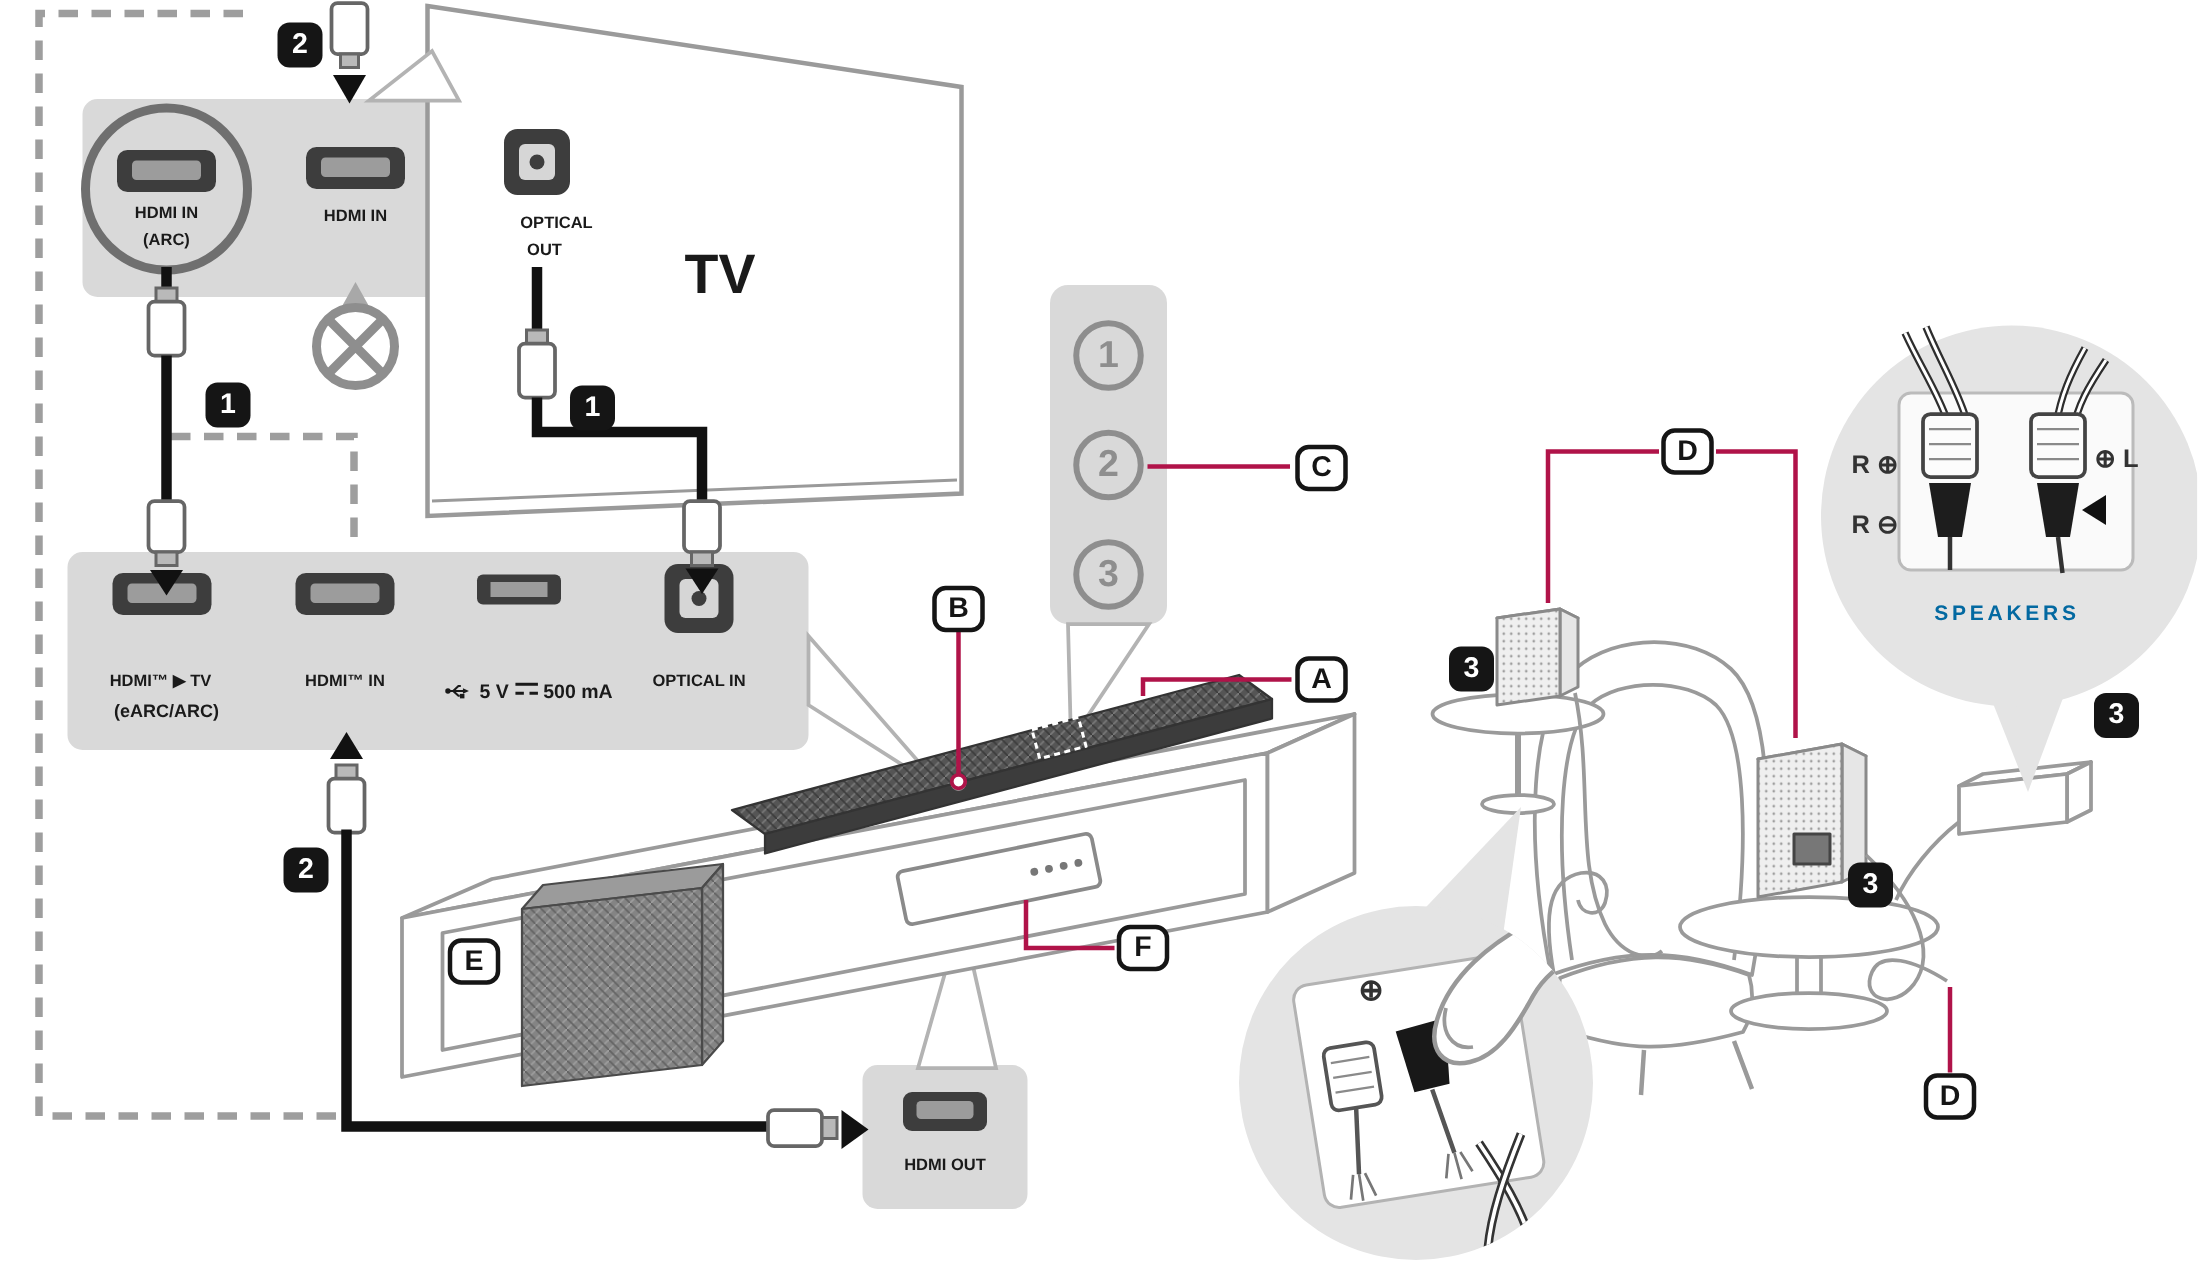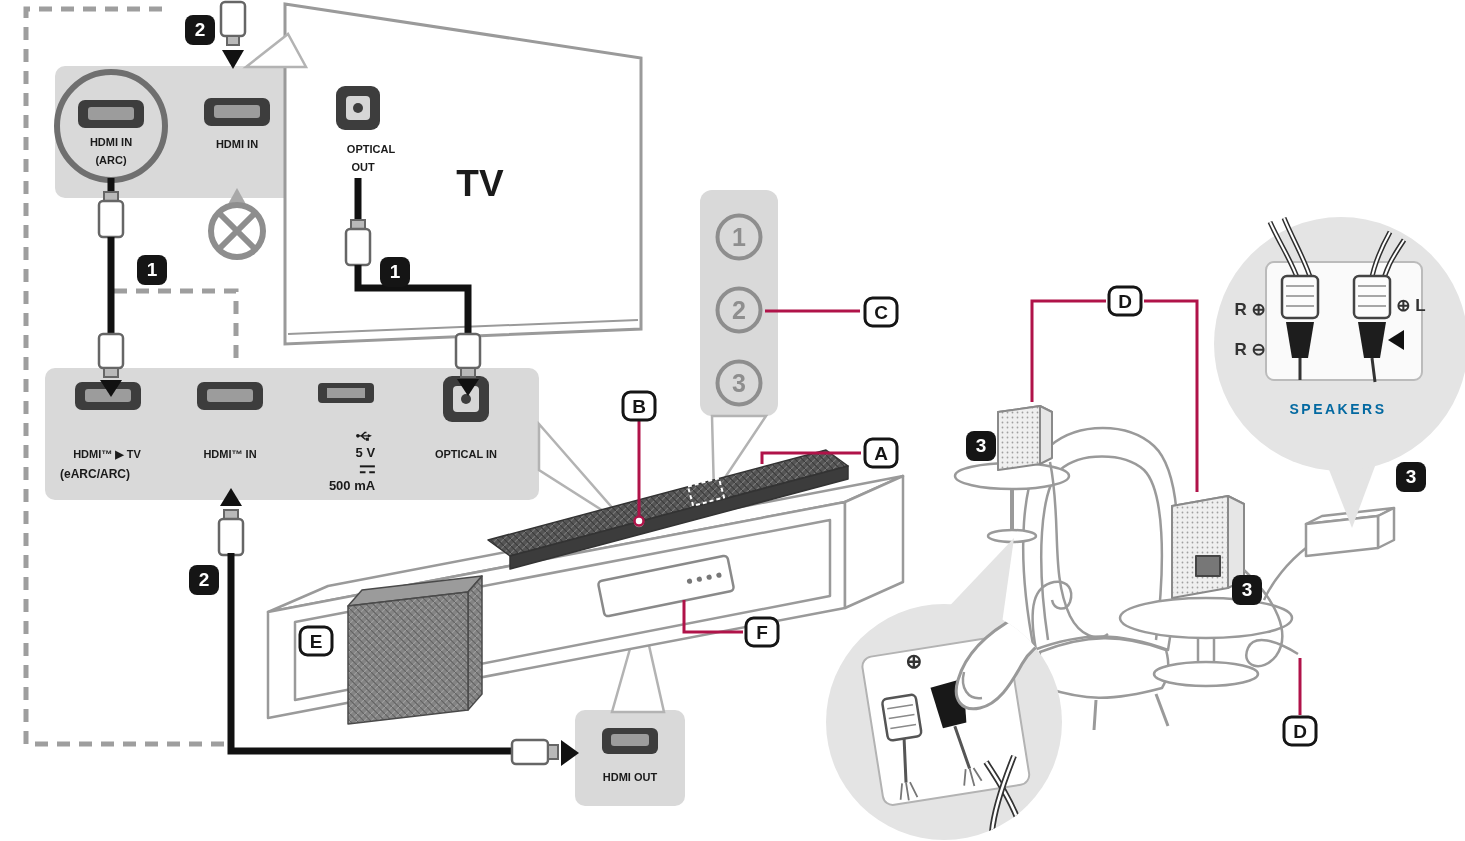--- a/index.html
+++ b/index.html
@@ -22,21 +22,21 @@
   .badge { position:absolute; z-index:4; width:30px; height:30px; background:#151515; color:#fff;
            border-radius:8px; font-weight:700; font-size:19px; display:flex; align-items:center;
            justify-content:center; transform:translate(-50%,-50%); }
   .callout { position:absolute; z-index:4; min-width:35px; height:31px; padding:0 6px; background:#fff;
              border:3px solid #151515; border-radius:9px; color:#151515; font-weight:700; font-size:19px;
              display:flex; align-items:center; justify-content:center; transform:translate(-50%,-50%); }
   .selcircle { position:absolute; z-index:3; width:47px; height:47px; border:4px solid #8e8e8e;
                border-radius:50%; color:#8e8e8e; font-weight:700; font-size:25px; display:flex;
                align-items:center; justify-content:center; transform:translate(-50%,-50%); }
 
-  .usbrow { display:flex; align-items:flex-end; gap:4px; justify-content:center;flex-direction:column; }
+  .usbrow { display:flex; align-items:flex-start; gap:4px; justify-content:center; }
   .dc { display:inline-block; width:15px; height:11px; position:relative; }
   .dc::before { content:""; position:absolute; top:1px; left:0; right:0; border-top:2.5px solid #1a1a1a; }
   .dc::after  { content:""; position:absolute; top:7px; left:0; right:0; border-top:2.5px dashed #1a1a1a; }
 
   .speakers-lbl { letter-spacing:2.5px; color:#0369a1; }
   .grey { color:#333; }
 </style>
 </head>
 <body>
 
@@ -303,21 +303,21 @@
   </svg>
 
   <div class="lbl fs15" style="left:111px;top:143px;">HDMI IN</div>
   <div class="lbl fs15" style="left:111px;top:161px;">(ARC)</div>
   <div class="lbl fs15" style="left:237px;top:145px;">HDMI IN</div>
   <div class="lbl fs15" style="left:358px;top:150px;margin-left:13px;">OPTICAL</div>
   <div class="lbl fs15" style="left:363px;top:168px;">OUT</div>
   <div class="lbl fs37" style="left:480px;top:184px;">TV</div>
 
   <div class="lbl fs15" style="left:107px;top:455px;">HDMI™ ▶ TV</div>
-  <div class="lbl fs12" style="left:95px;top:474px;">(eARC/ARC)</div>
+  <div class="lbl fs12" style="left:111px;top:474px;">(eARC/ARC)</div>
   <div class="lbl fs15" style="left:230px;top:455px;">HDMI™ IN</div>
   <div class="lbl fs13 usbrow" style="left:352px;top:461px;">
     <svg width="20" height="13" viewBox="0 0 20 13">
       <circle cx="3" cy="6.5" r="1.8" fill="#1a1a1a"></circle>
       <path d="M3 6.5 H13.5 M6.5 6.5 L10 3.2 H11.6 M6.5 6.5 L10 9.7 H10.9" stroke="#1a1a1a" stroke-width="1.4" fill="none"></path>
       <polygon points="17,6.5 13,4.6 13,8.4" fill="#1a1a1a"></polygon>
       <rect x="11" y="8.4" width="3" height="3" fill="#1a1a1a"></rect>
     </svg>
     <span>5 V</span>
     <span class="dc"></span>

